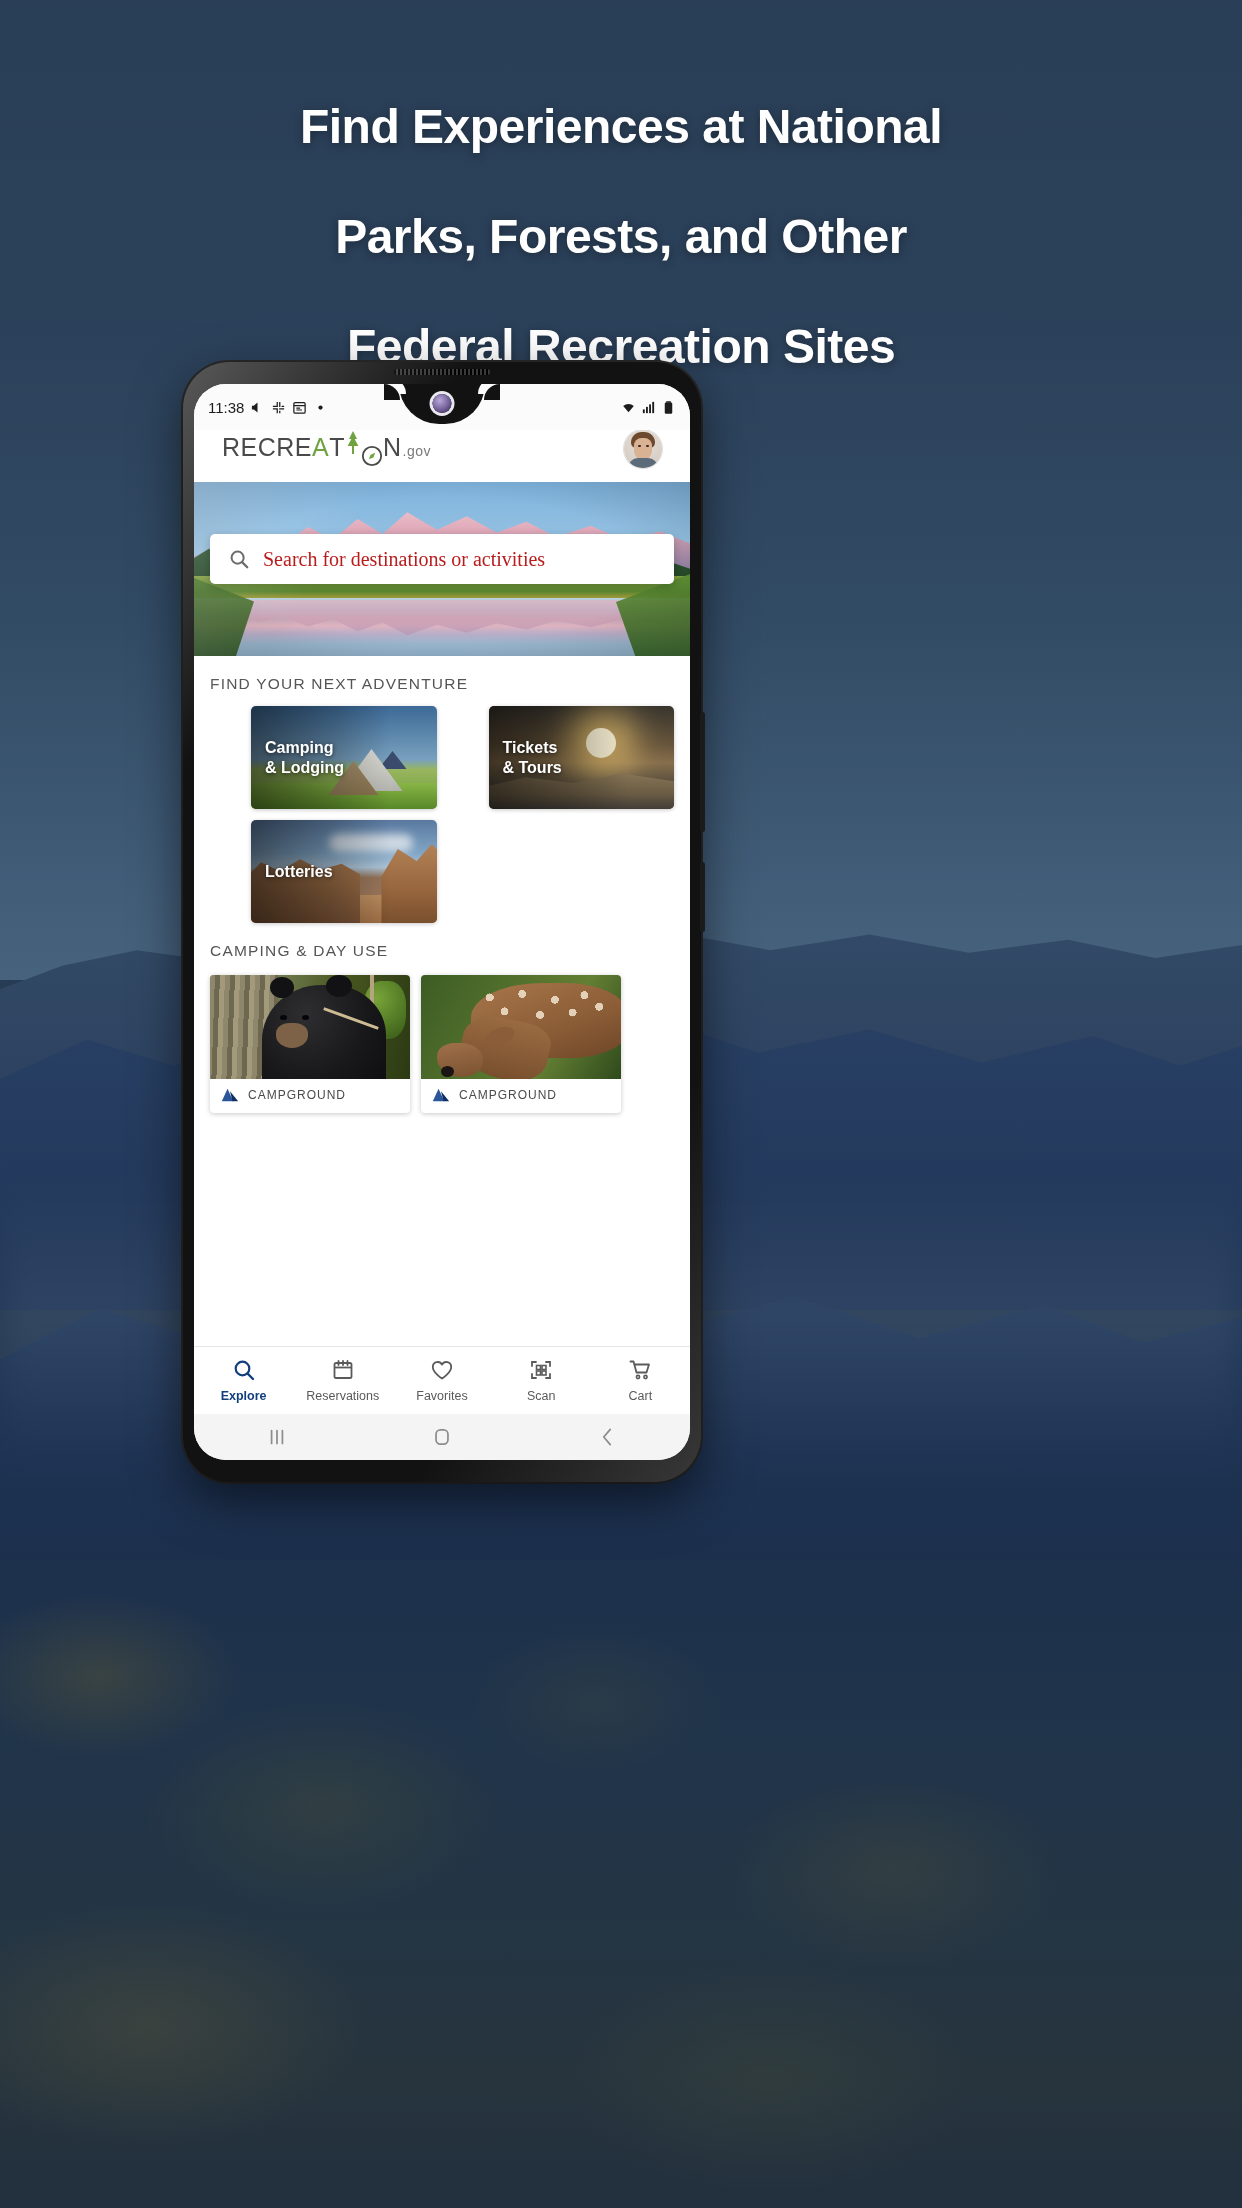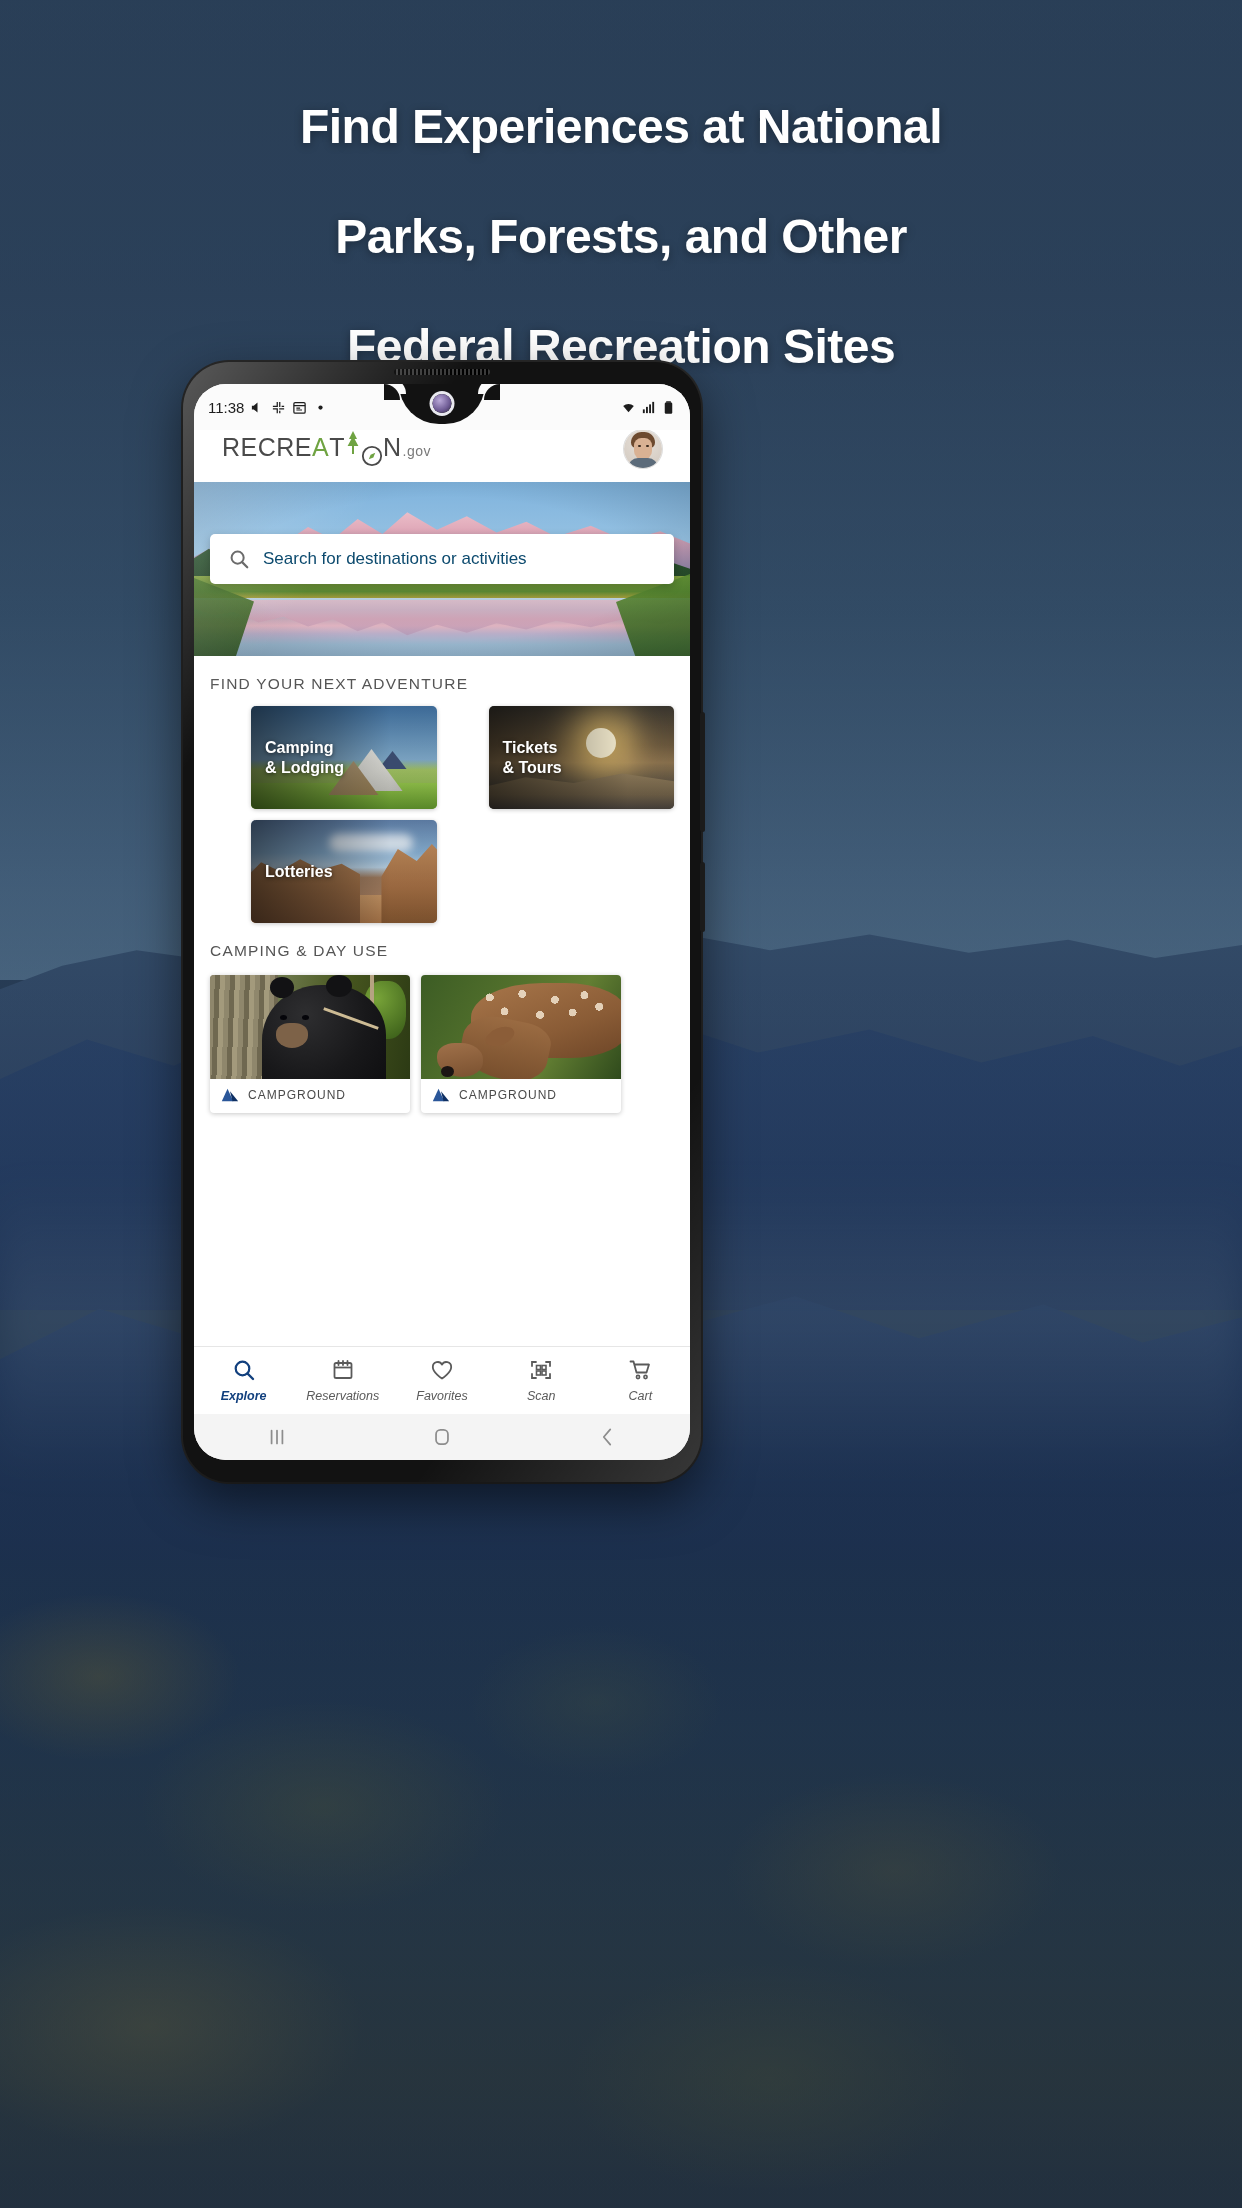--- a/index.html
+++ b/index.html
@@ -182,21 +182,21 @@
   .hero-grass-r { position:absolute; right:0; top:92px; width:74px; height:82px;
     background:linear-gradient(180deg,#5d8f34,#356022); clip-path:polygon(100% 0%,0% 34%,26% 100%,100% 100%); opacity:.9;}
   .hero-vig { position:absolute; inset:0; background:radial-gradient(ellipse at 50% 50%,rgba(0,0,0,0) 58%,rgba(0,0,0,.16) 100%); }
 
   .searchbar {
     position:absolute; left:16px; top:150px; width:464px; height:50px;
     background:#fff; border-radius:5px; z-index:4;
     display:flex; align-items:center; gap:13px; padding:0 18px;
     box-shadow:0 3px 10px rgba(0,0,0,.22);
   }
-  .search-ph { color:#0c4a6e; font-size:17px; }
+  .search-ph { color:#b91c1c; font-size:20px;font-family:Liberation Serif, serif; }
 
   
   .content {
     position:absolute; left:0; top:272px; width:496px; height:724px;
     background:#fff; overflow:hidden;
   }
   .section-title {
     color:#555; font-size:15.5px; letter-spacing:1.2px;
     padding:19px 16px 13px 16px; font-weight:400;
   }
@@ -307,21 +307,21 @@
       radial-gradient(circle 4px at 88% 34%, #f2e4cf 98%, transparent);
     opacity:.85; }
 
   
   .bottom-nav {
     position:absolute; left:0; bottom:46px; width:496px; height:68px;
     background:#fff; border-top:1px solid #e6e6e6;
     display:flex; align-items:center; justify-content:space-around;
     z-index:9;
   }
-  .nav-item { display:flex; flex-direction:column; align-items:center; gap:7px; width:88px;font-style:italic; }
+  .nav-item { display:flex; flex-direction:column; align-items:center; gap:7px; width:88px; }
   .nav-label { font-size:12.5px; color:#5a5a5a; }
   .nav-item.active .nav-label { color:#12407e; font-weight:bold; }
 
   .sys-nav {
     position:absolute; left:0; bottom:0; width:496px; height:46px;
     background:#f4f4f4; display:flex; align-items:center; justify-content:space-around;
     z-index:9;
   }
   .sys-ico { color:#8d8d8d; }
 </style>

